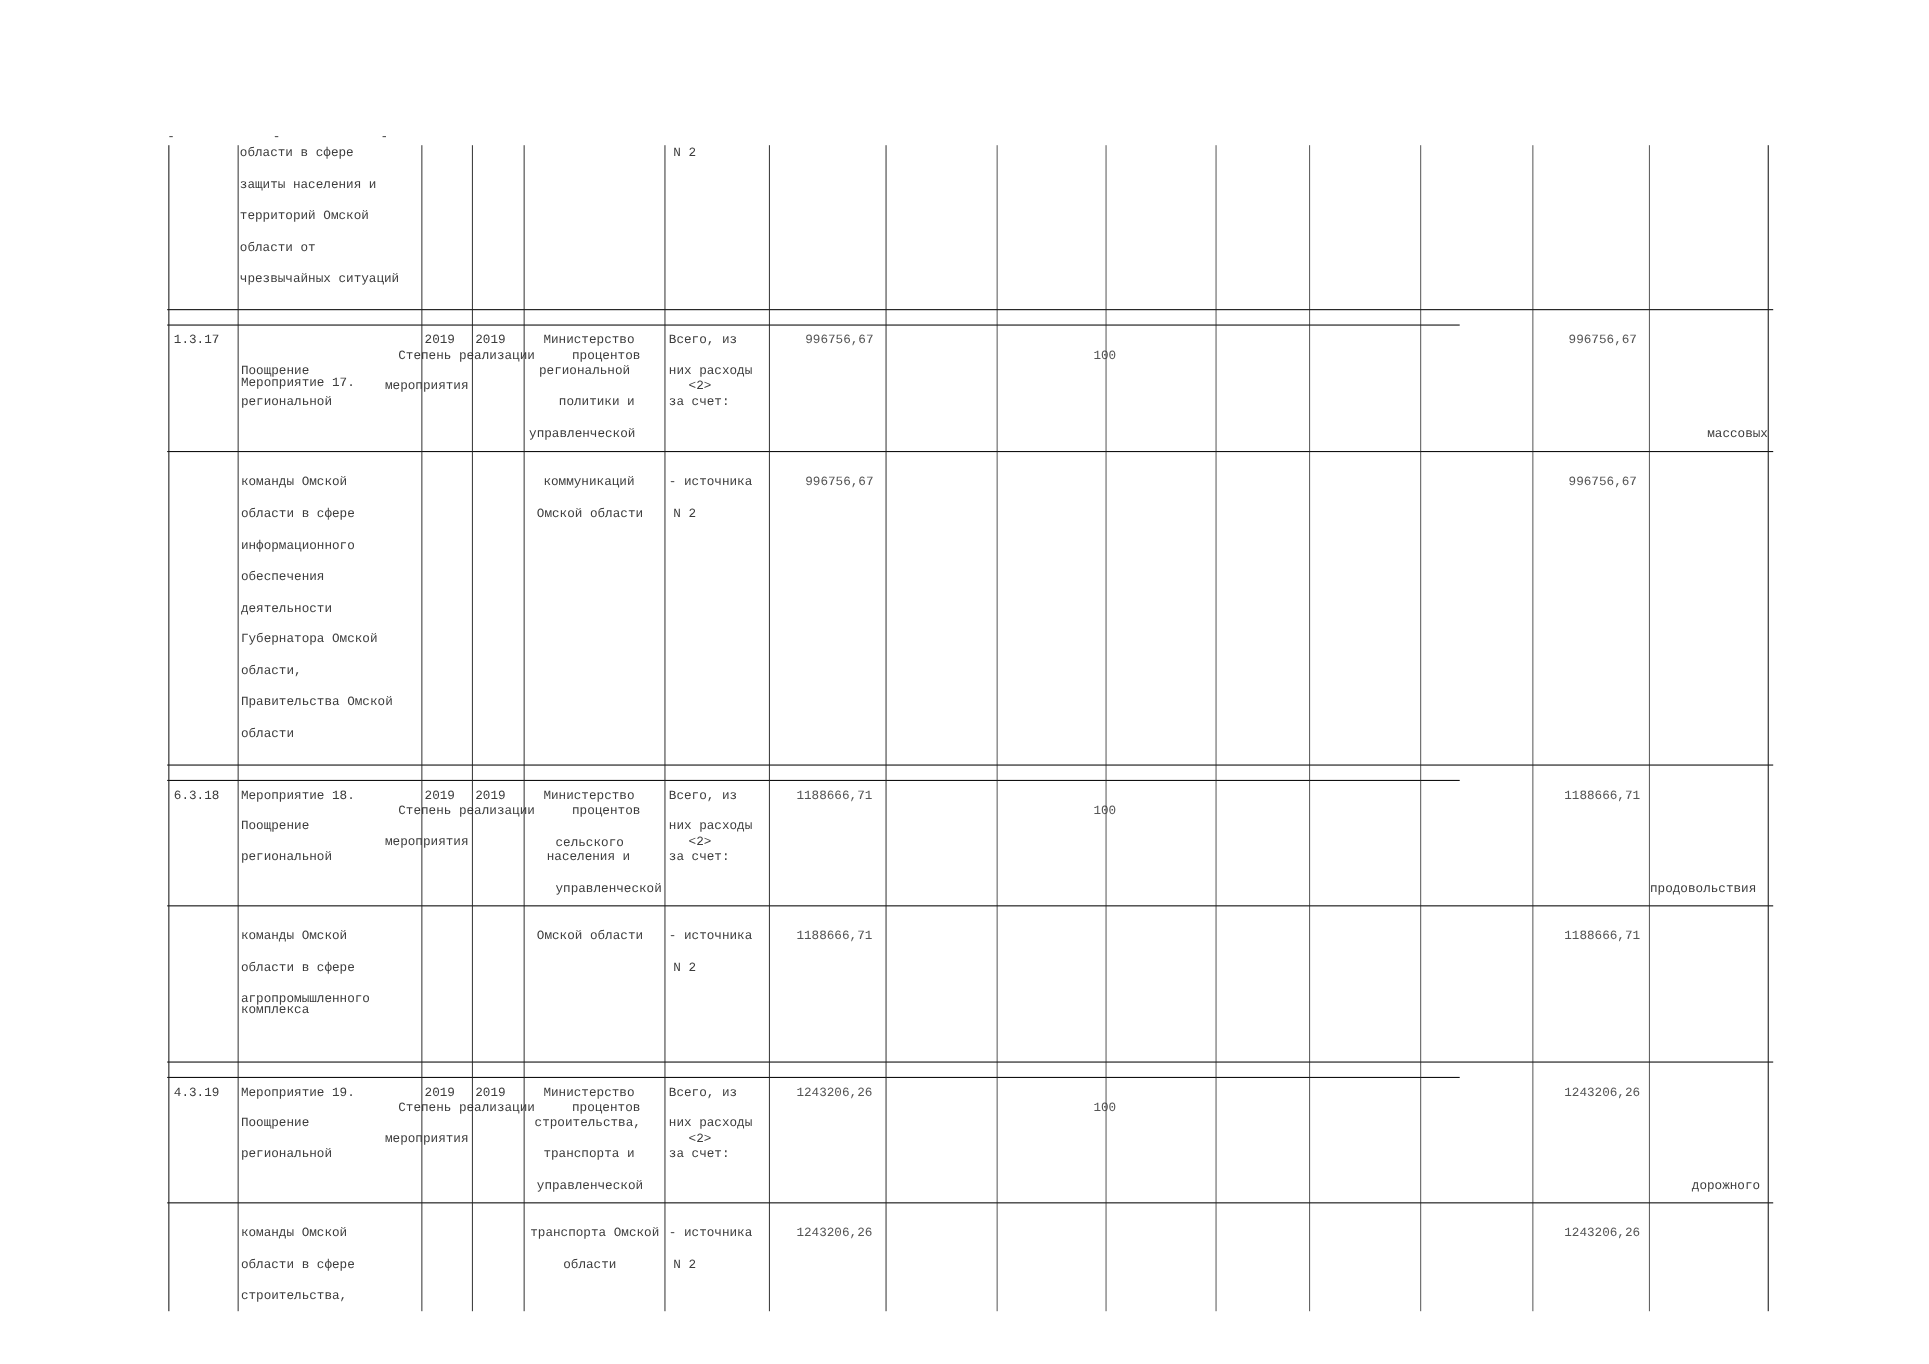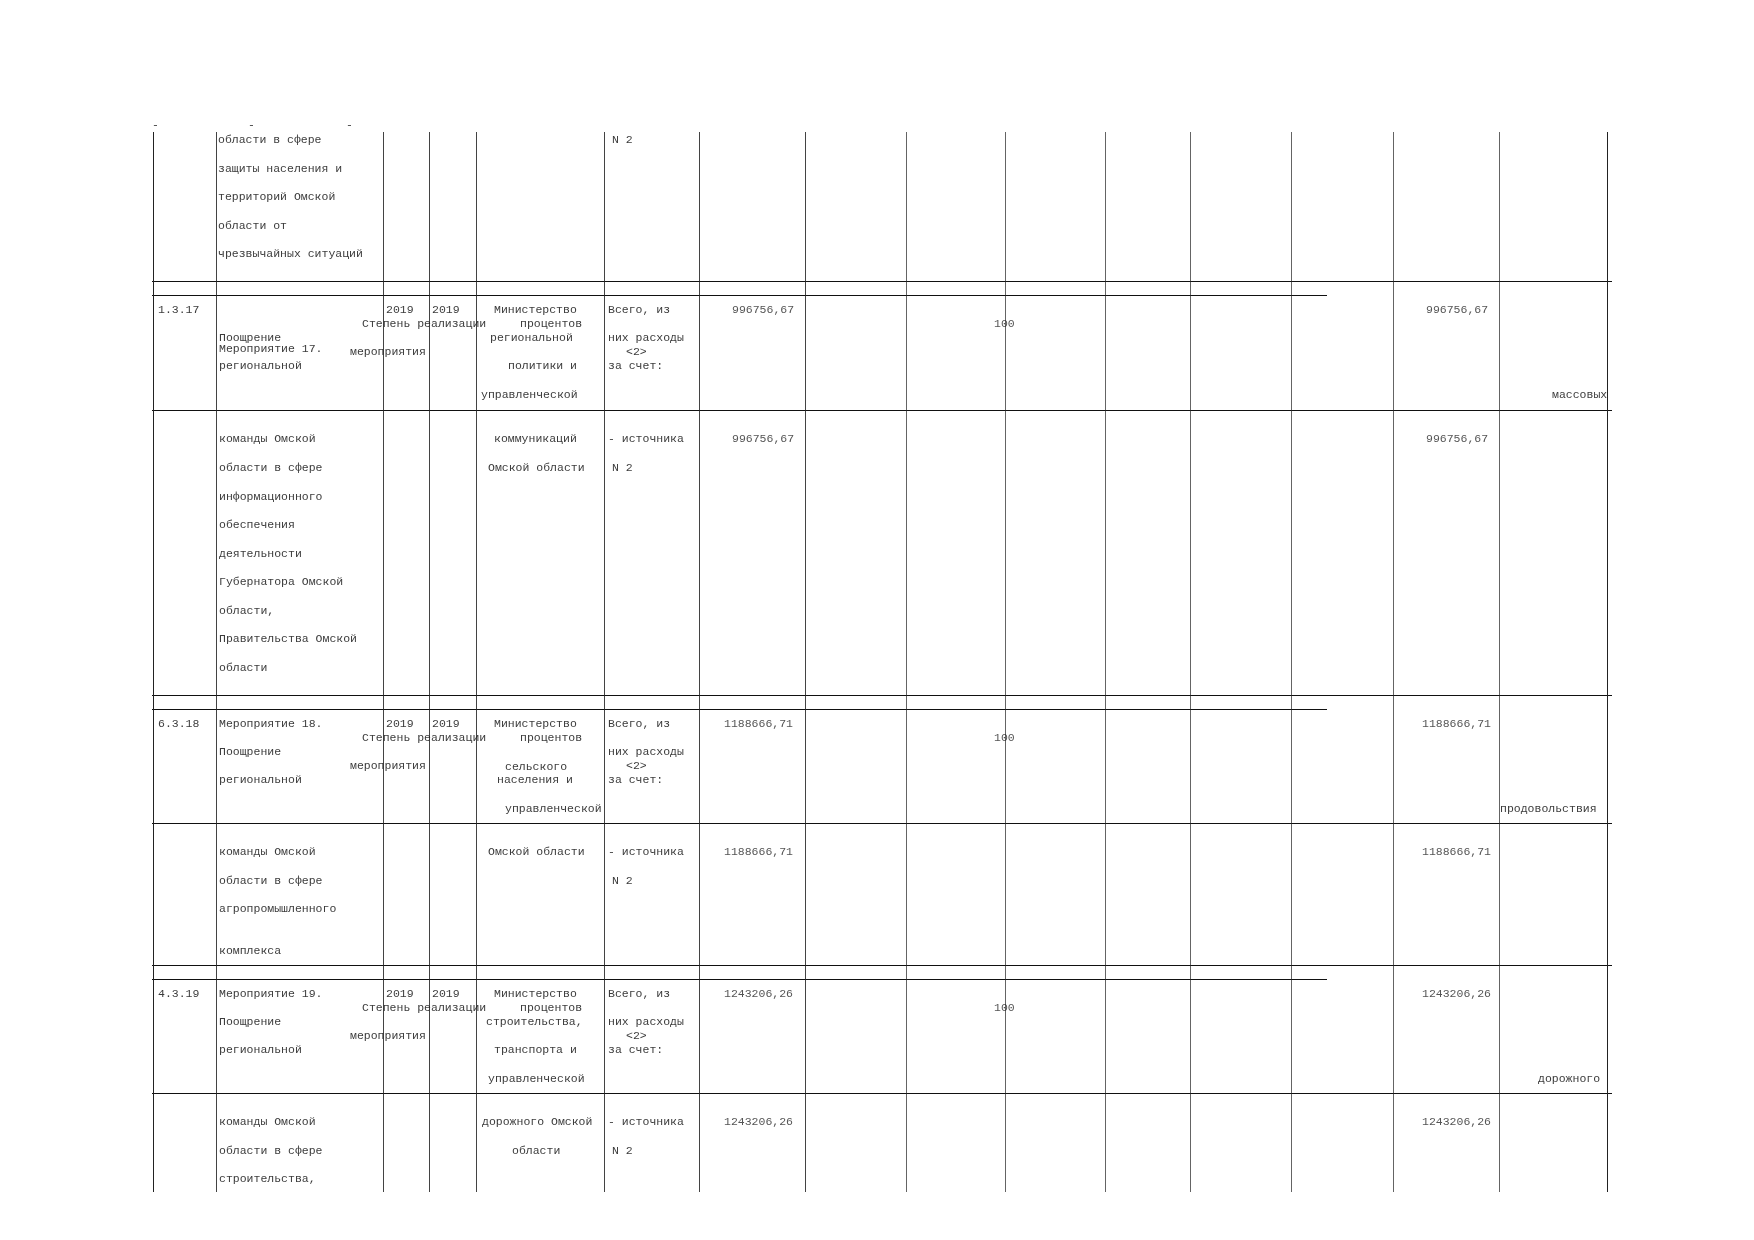--- a/index.html
+++ b/index.html
@@ -108,21 +108,21 @@
 
   <div>
     <span class="t" style="left:219px;top:845px;">команды Омской</span>
     <span class="t" style="left:488px;top:845px;">Омской области</span>
     <span class="t" style="left:608px;top:845px;">- источника</span>
     <span class="t num" style="left:724px;top:845px;">1188666,71</span>
     <span class="t num" style="left:1422px;top:845px;">1188666,71</span>
     <span class="t" style="left:219px;top:874px;">области в сфере</span>
     <span class="t" style="left:612px;top:874px;">N 2</span>
     <span class="t" style="left:219px;top:902px;">агропромышленного</span>
-    <span class="t" style="left:219px;top:944px;text-align:center;">комплекса</span>
+    <span class="t" style="left:219px;top:912px;text-align:center;">комплекса</span>
   </div>
 
   <div class="hr" style="left:152px;top:965px;width:1460px;"></div>
   <div class="hr" style="left:152px;top:979px;width:1175px;"></div>
 
   <div>
     <span class="t" style="left:158px;top:987px;">4.3.19</span>
     <span class="t" style="left:219px;top:987px;">Мероприятие 19.</span>
     <span class="t" style="left:386px;top:987px;">2019</span>
     <span class="t" style="left:432px;top:987px;">2019</span>
@@ -143,21 +143,21 @@
     <span class="t" style="left:219px;top:1043px;">региональной</span>
     <span class="t" style="left:494px;top:1043px;">транспорта и</span>
     <span class="t" style="left:608px;top:1043px;">за счет:</span>
     <span class="t" style="left:488px;top:1072px;">управленческой</span>
     <span class="t" style="left:1538px;top:1072px;">дорожного</span>
   </div>
   <div class="hr" style="left:152px;top:1093px;width:1460px;"></div>
 
   <div>
     <span class="t" style="left:219px;top:1115px;">команды Омской</span>
-    <span class="t" style="left:482px;top:1115px;">дорожного Омской</span>
+    <span class="t" style="left:482px;top:1115px;">транспорта Омской</span>
     <span class="t" style="left:608px;top:1115px;">- источника</span>
     <span class="t num" style="left:724px;top:1115px;">1243206,26</span>
     <span class="t num" style="left:1422px;top:1115px;">1243206,26</span>
     <span class="t" style="left:219px;top:1144px;">области в сфере</span>
     <span class="t" style="left:512px;top:1144px;">области</span>
     <span class="t" style="left:612px;top:1144px;">N 2</span>
     <span class="t" style="left:219px;top:1172px;">строительства,</span>
   </div>
 
   <div>

